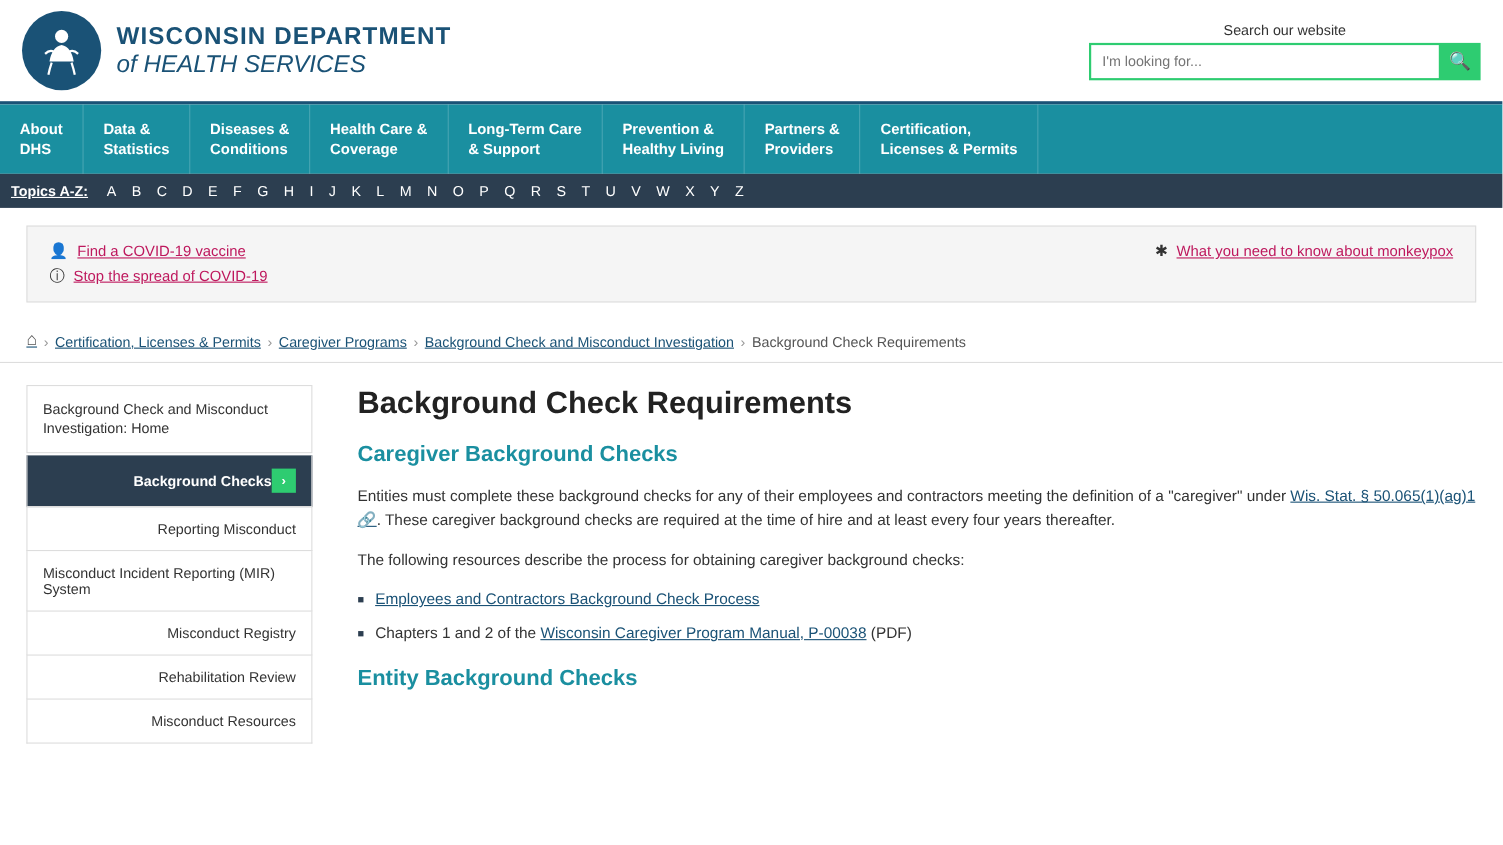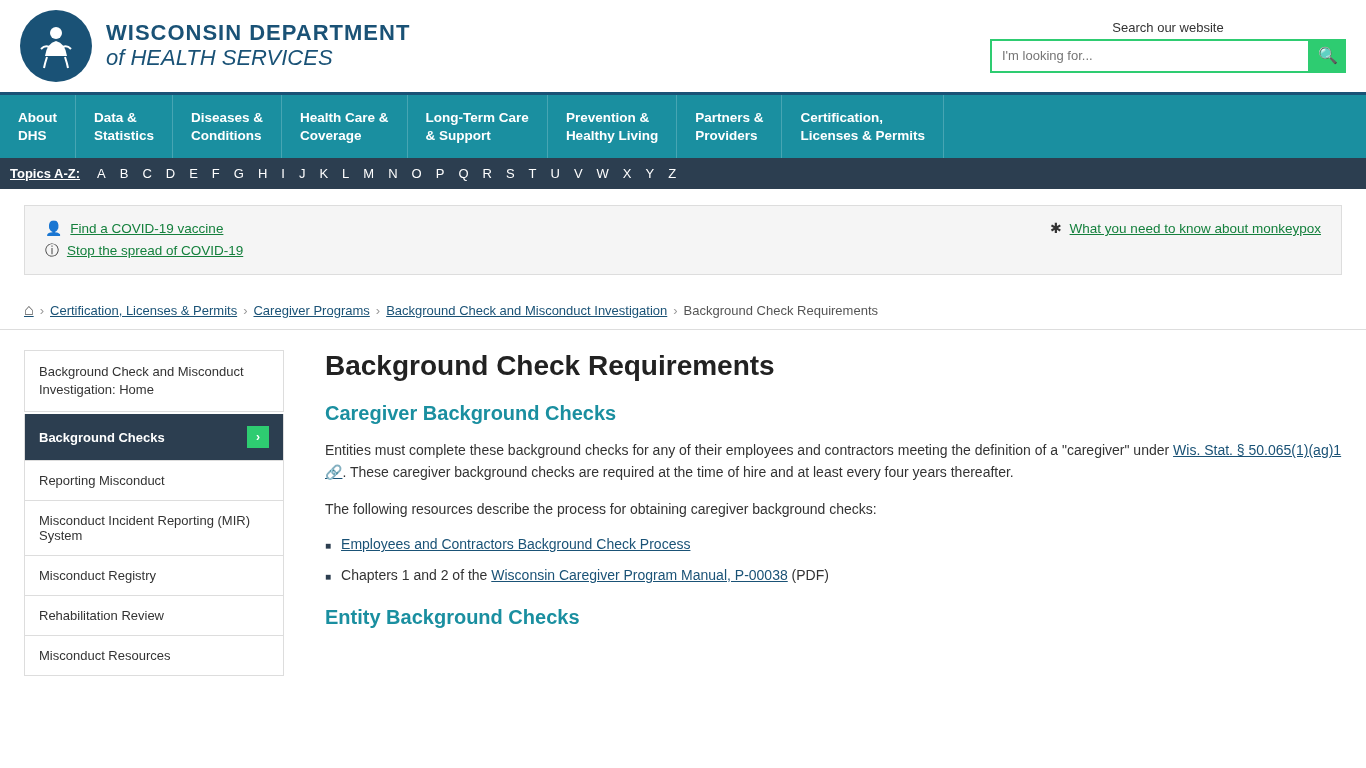--- a/index.html
+++ b/index.html
@@ -135,21 +135,21 @@
       display: flex;
       justify-content: space-between;
       align-items: flex-start;
     }
     .alert-left, .alert-right {
       display: flex;
       flex-direction: column;
       gap: 6px;
     }
     .alert-link {
-      color: #15803d;
+      color: #be185d;
       text-decoration: underline;
       font-size: 13.5px;
       cursor: pointer;
     }
     .alert-icon {
       margin-right: 4px;
       font-size: 14px;
     }
 
     
@@ -198,21 +198,21 @@
       margin-bottom: 2px;
     }
     .sidebar-item {
       font-size: 13px;
       color: #333;
       padding: 12px 14px;
       border: 1px solid #ddd;
       border-top: none;
       display: flex;
       align-items: center;
-      justify-content: space-between;
+      justify-content: flex-end;
       cursor: pointer;
       text-decoration: none;
     }
     .sidebar-item.active {
       background: #2c3e50;
       color: #fff;
       font-weight: bold;
     }
     .sidebar-item .arrow {
       background: #2ecc71;

